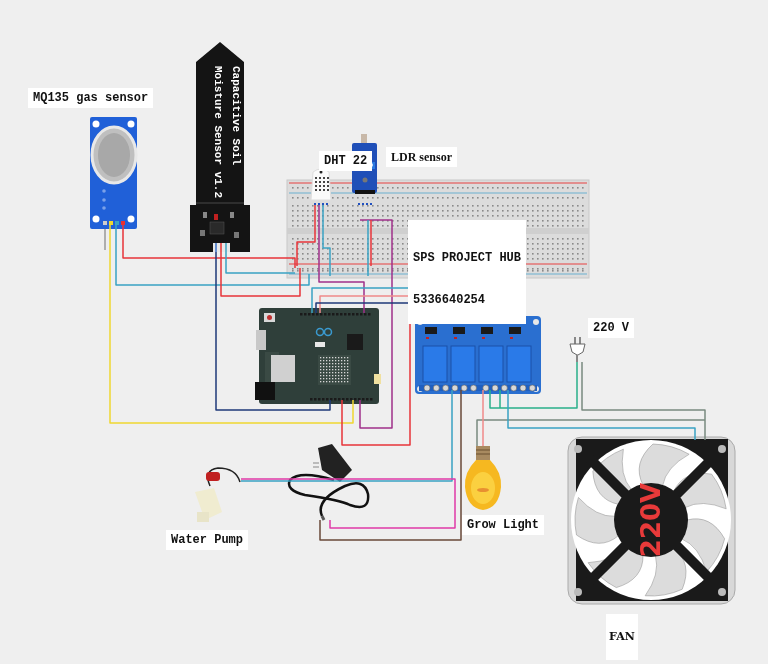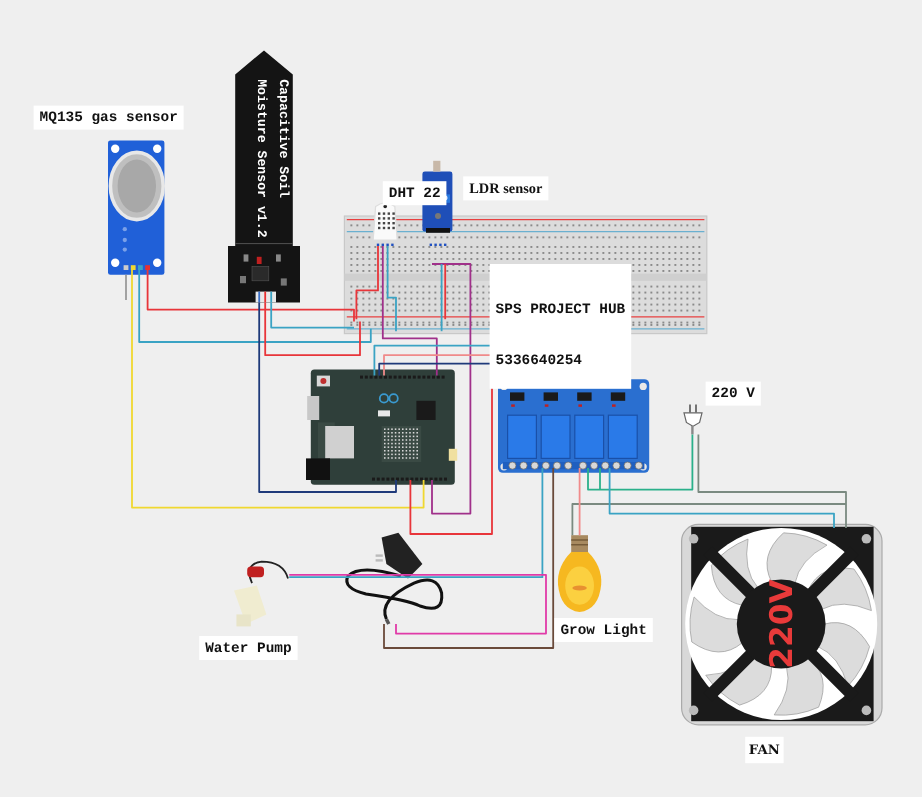--- a/index.html
+++ b/index.html
@@ -1200,13 +1200,13 @@
 <div class="label" style="left:28px;top:88px;">MQ135 gas sensor</div>
 <div class="label" style="left:285px;top:151px;margin-left:34px;">DHT 22</div>
 <div class="label" style="left:386px;top:147px;font-family:Liberation Serif, serif;">LDR sensor</div>
 <div class="label" style="left:408px;top:220px;">
   <div>SPS PROJECT HUB</div>
   <div>5336640254</div>
 </div>
 <div class="label" style="left:588px;top:318px;text-align:center;">220 V</div>
 <div class="label" style="left:166px;top:530px;">Water Pump</div>
 <div class="label" style="left:462px;top:515px;">Grow Light</div>
-<div class="label" style="left:621px;top:614px;font-family:'DejaVu Serif', serif;font-size:11px;padding:4px 3px;">FAN</div>
+<div class="label" style="left:606px;top:614px;font-family:'DejaVu Serif', serif;font-size:11px;padding:16px 3px;">FAN</div>
 
 </body></html>

